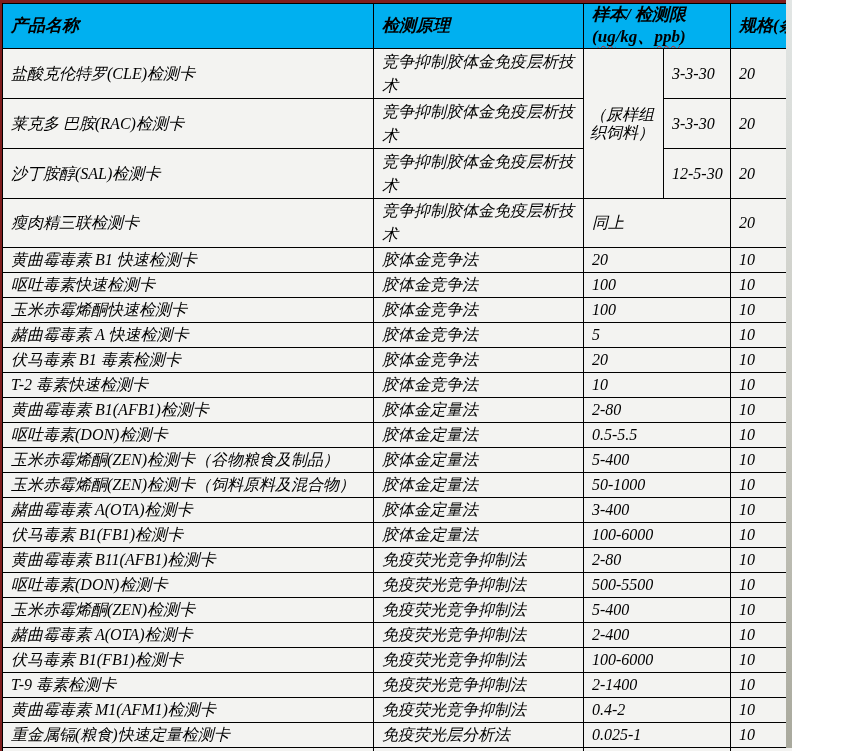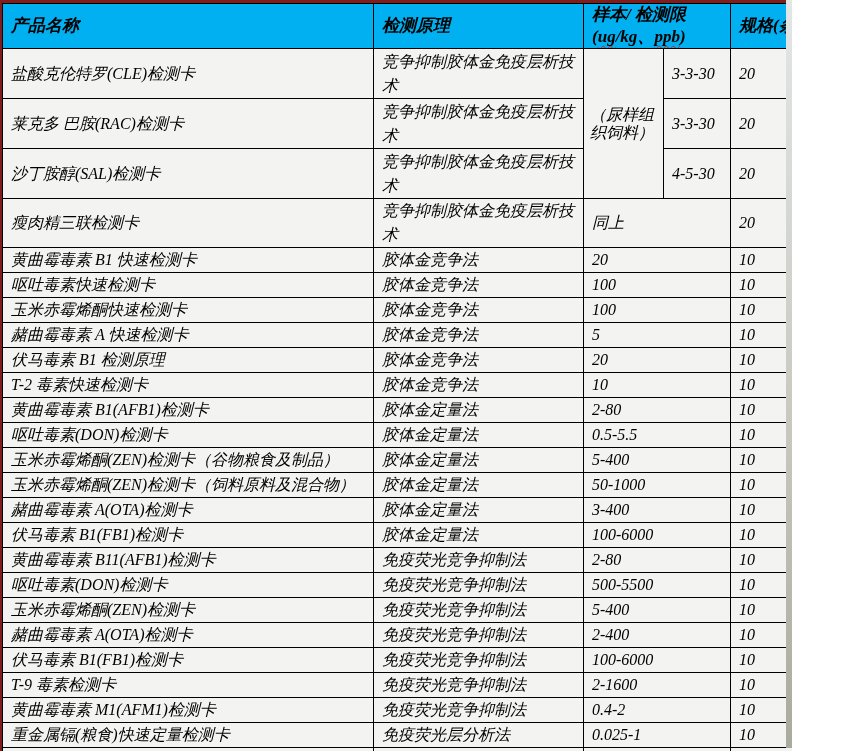--- a/index.html
+++ b/index.html
@@ -79,21 +79,21 @@
       </tr>
       <tr class="row-tall">
         <td>莱克多 巴胺(RAC)检测卡</td>
         <td>竞争抑制胶体金免疫层析技术</td>
         <td>3-3-30</td>
         <td>20</td>
       </tr>
       <tr class="row-tall">
         <td>沙丁胺醇(SAL)检测卡</td>
         <td>竞争抑制胶体金免疫层析技术</td>
-        <td>4-5-30</td>
+        <td>12-5-30</td>
         <td>20</td>
       </tr>
       <tr class="row-mid">
         <td>瘦肉精三联检测卡</td>
         <td>竞争抑制胶体金免疫层析技术</td>
         <td colspan="2">同上</td>
         <td>20</td>
       </tr>
     </tbody>
     <tbody id="rows-body">
@@ -119,21 +119,21 @@
   </tr>
 
   <tr class="row-std">
     <td>赭曲霉毒素 A 快速检测卡</td>
     <td>胶体金竞争法</td>
     <td colspan="2">5</td>
     <td>10</td>
   </tr>
 
   <tr class="row-std">
-    <td>伏马毒素 B1 检测原理</td>
+    <td>伏马毒素 B1 毒素检测卡</td>
     <td>胶体金竞争法</td>
     <td colspan="2">20</td>
     <td>10</td>
   </tr>
 
   <tr class="row-std">
     <td>T-2 毒素快速检测卡</td>
     <td>胶体金竞争法</td>
     <td colspan="2">10</td>
     <td>10</td>
@@ -212,21 +212,21 @@
   <tr class="row-std">
     <td>伏马毒素 B1(FB1)检测卡</td>
     <td>免疫荧光竞争抑制法</td>
     <td colspan="2">100-6000</td>
     <td>10</td>
   </tr>
 
   <tr class="row-std">
     <td>T-9 毒素检测卡</td>
     <td>免疫荧光竞争抑制法</td>
-    <td colspan="2">2-1600</td>
+    <td colspan="2">2-1400</td>
     <td>10</td>
   </tr>
 
   <tr class="row-std">
     <td>黄曲霉毒素 M1(AFM1)检测卡</td>
     <td>免疫荧光竞争抑制法</td>
     <td colspan="2">0.4-2</td>
     <td>10</td>
   </tr>
 

